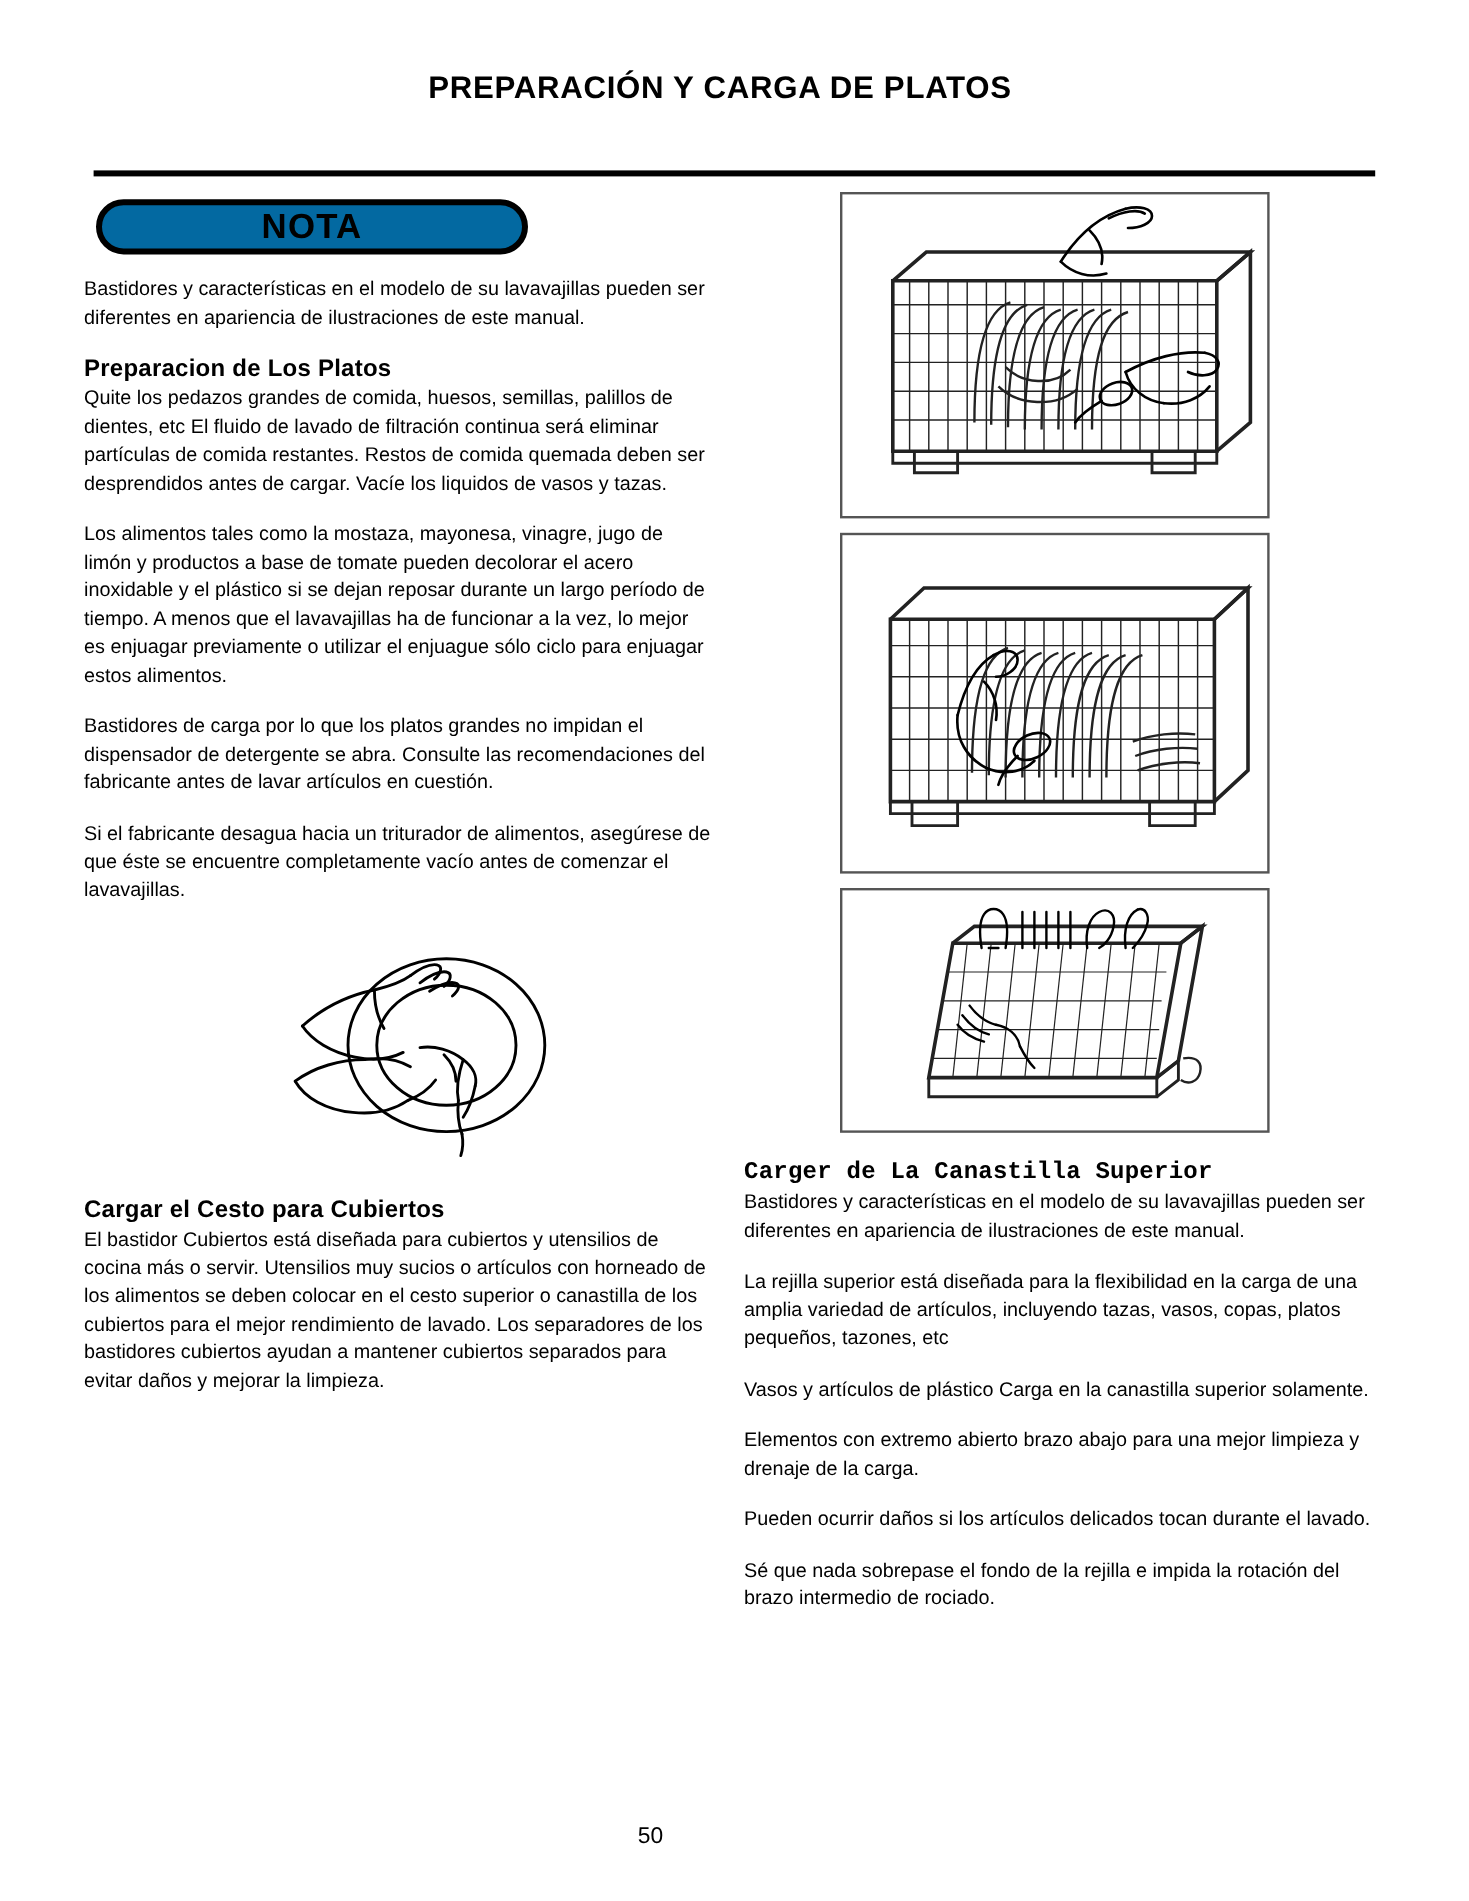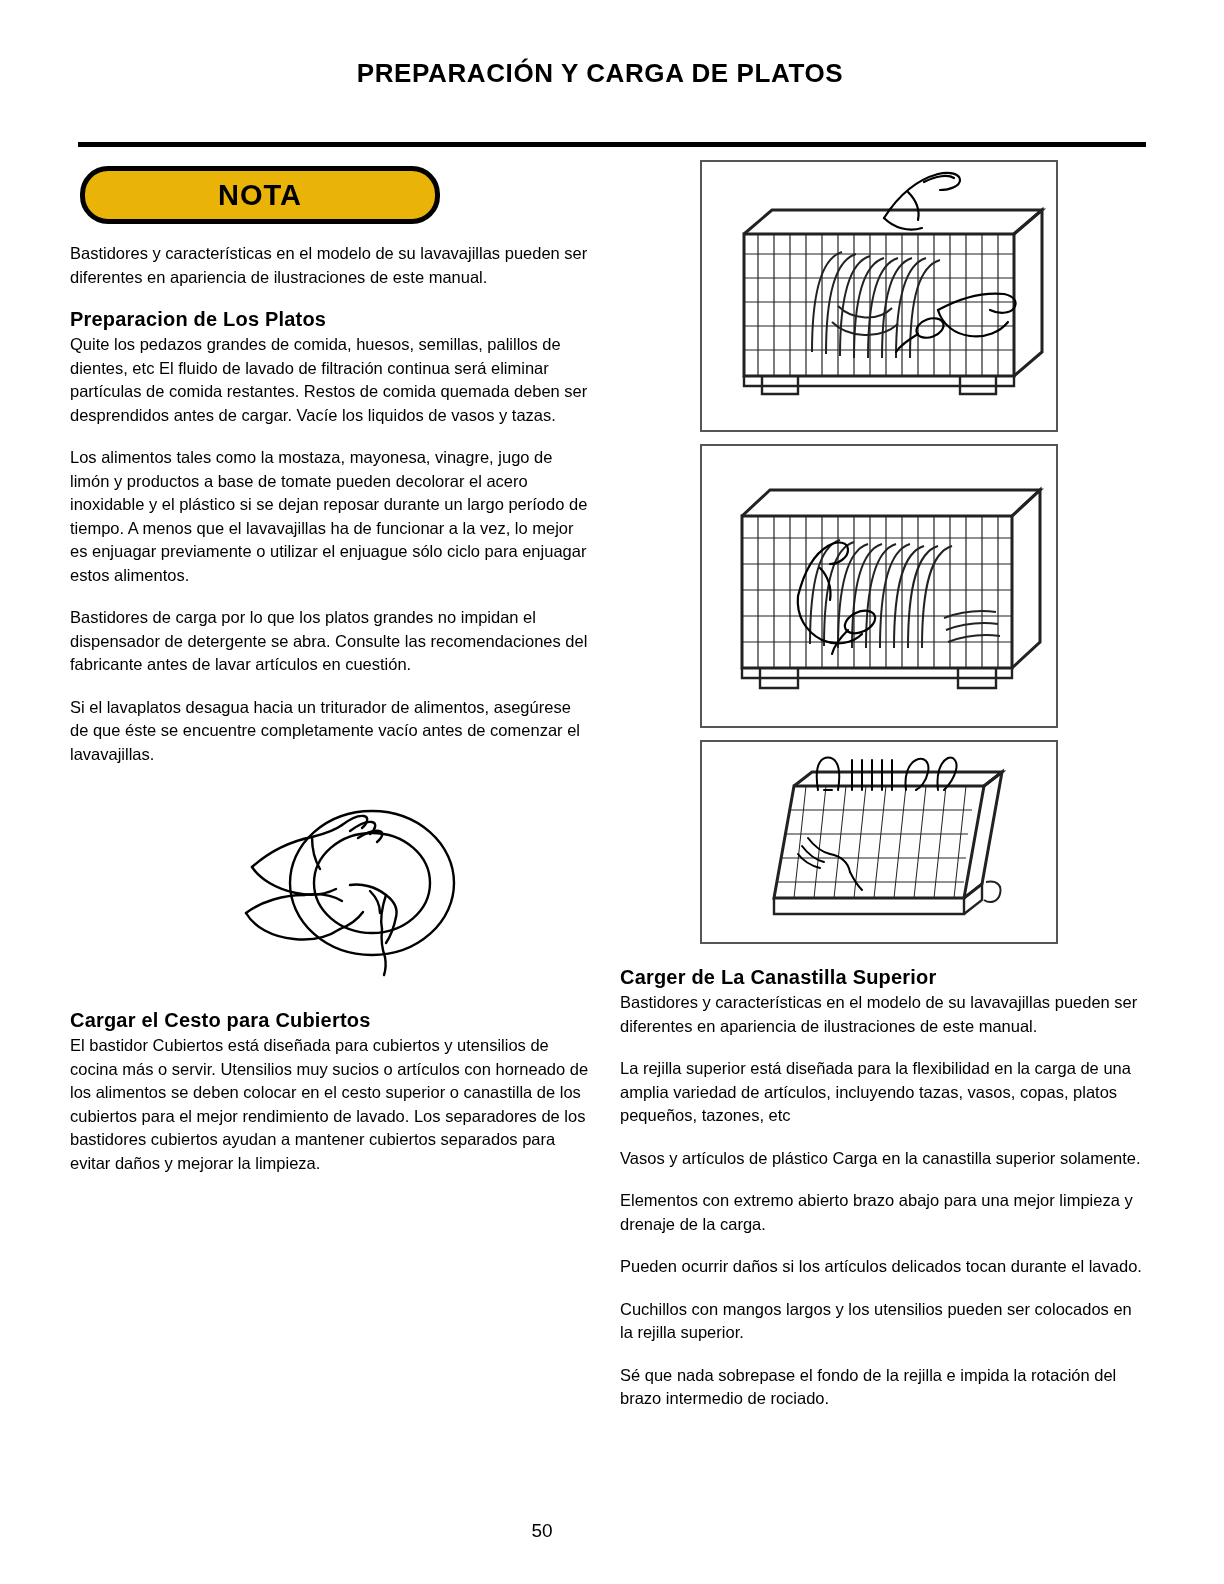--- a/index.html
+++ b/index.html
@@ -49,24 +49,24 @@
   }
   .col-right {
     position: absolute;
     left: 620px;
     top: 160px;
     width: 528px;
   }
   
   .note-box {
     width: 360px;
-    height: 58px;
+    height: 46px;
     border: 5px solid #000;
     border-radius: 28px;
-    background: #eab308;
+    background: #0369a1;
     display: flex;
     align-items: center;
     justify-content: center;
     margin: 6px 0 18px 10px;
     box-sizing: border-box;
   }
   .note-box span {
     font-size: 29px;
     font-weight: bold;
     letter-spacing: 1px;
@@ -127,21 +127,21 @@
     <div class="note-box">
       <span>NOTA</span>
     </div>
 
     <p class="body">Bastidores y características en el modelo de su lavavajillas pueden ser diferentes en apariencia de ilustraciones de este manual.</p>
 
     <h2 class="sub">Preparacion de Los Platos</h2>
     <p class="body tight">Quite los pedazos grandes de comida, huesos, semillas, palillos de dientes, etc El fluido de lavado de filtración continua será eliminar partículas de comida restantes. Restos de comida quemada deben ser desprendidos antes de cargar. Vacíe los liquidos de vasos y tazas.</p>
     <p class="body">Los alimentos tales como la mostaza, mayonesa, vinagre, jugo de limón y productos a base de tomate pueden decolorar el acero inoxidable y el plástico si se dejan reposar durante un largo período de tiempo. A menos que el lavavajillas ha de funcionar a la vez, lo mejor es enjuagar previamente o utilizar el enjuague sólo ciclo para enjuagar estos alimentos.</p>
     <p class="body">Bastidores de carga por lo que los platos grandes no impidan el dispensador de detergente se abra. Consulte las recomendaciones del fabricante antes de lavar artículos en cuestión.</p>
-    <p class="body">Si el lavaplatos desagua hacia un triturador de alimentos, asegúrese de que éste se encuentre completamente vacío antes de comenzar el lavavajillas.</p>
+    <p class="body">Si el fabricante desagua hacia un triturador de alimentos, asegúrese de que éste se encuentre completamente vacío antes de comenzar el lavavajillas.</p>
 
     <div class="illus illus-plate">
       <svg width="300" height="200" viewBox="0 0 300 200">
         <g fill="none" stroke="#000" stroke-width="2.4" stroke-linecap="round" stroke-linejoin="round">
 
           <ellipse cx="172" cy="98" rx="82" ry="72"></ellipse>
           <ellipse cx="172" cy="98" rx="58" ry="50"></ellipse>
 
           <path d="M52 82 C70 66 92 56 112 52 C124 49 134 46 142 40"></path>
           <path d="M142 40 C150 34 158 30 164 31 C169 32 168 38 162 43"></path>
@@ -358,26 +358,25 @@
 
           <g stroke-width="2.4">
             <path d="M72 156 L72 172 L262 172 L262 156"></path>
             <path d="M262 156 L280 142 L280 158 L262 172"></path>
             <path d="M284 140 C296 138 300 144 298 152 C296 160 288 162 282 158" stroke-width="2"></path>
           </g>
         </g>
       </svg>
     </div>
 
-    <h2 class="sub" style="margin-top:22px;">Carger de La Canastilla Superior</h2>
+    <h2 class="sub" style="margin-top:22px;font-family:Liberation Mono, monospace;">Carger de La Canastilla Superior</h2>
     <p class="body tight">Bastidores y características en el modelo de su lavavajillas pueden ser diferentes en apariencia de ilustraciones de este manual.</p>
     <p class="body">La rejilla superior está diseñada para la flexibilidad en la carga de una amplia variedad de artículos, incluyendo tazas, vasos, copas, platos pequeños, tazones, etc</p>
     <p class="body">Vasos y artículos de plástico Carga en la canastilla superior solamente.</p>
     <p class="body">Elementos con extremo abierto brazo abajo para una mejor limpieza y drenaje de la carga.</p>
     <p class="body">Pueden ocurrir daños si los artículos delicados tocan durante el lavado.</p>
-    <p class="body">Cuchillos con mangos largos y los utensilios pueden ser colocados en la rejilla superior.</p>
     <p class="body">Sé que nada sobrepase el fondo de la rejilla e impida la rotación del brazo intermedio de rociado.</p>
 
   </div>
 
   <div class="page-number">50</div>
 
 </div>
 
 </body></html>

